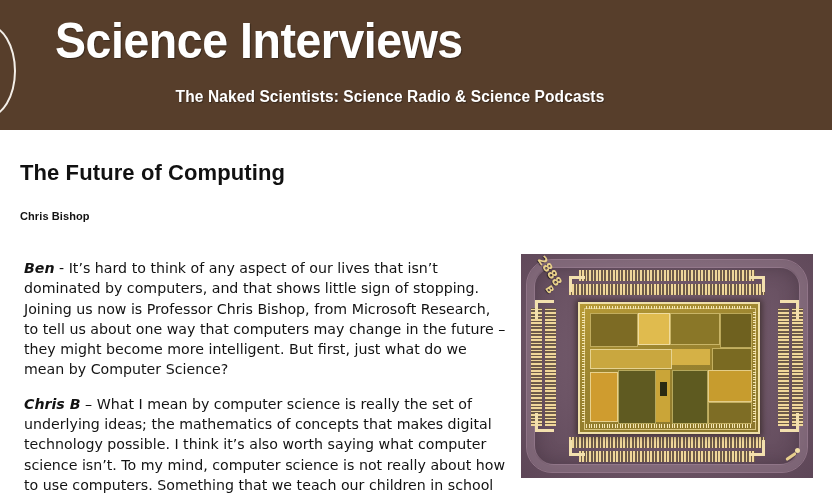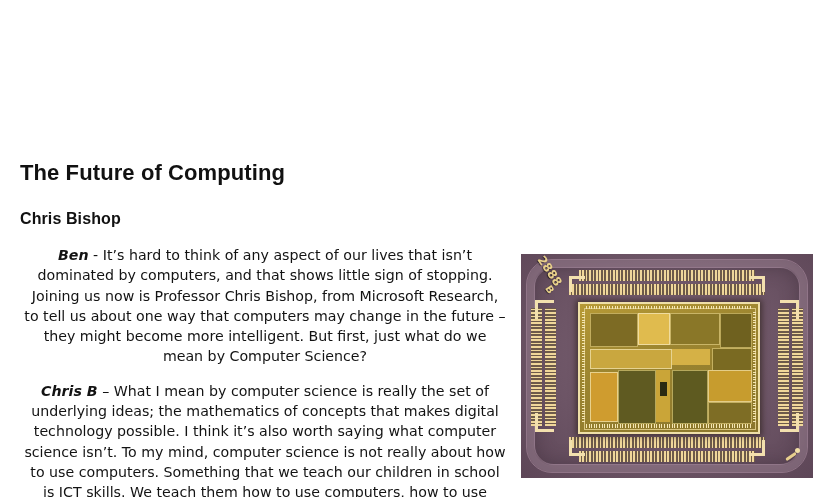--- a/index.html
+++ b/index.html
@@ -50,30 +50,30 @@
   .article{position:absolute;left:0;top:130px;width:832px;height:367px;}
   .article-title{
     position:absolute;left:20px;top:30px;
     font-family:"Liberation Sans","DejaVu Sans",sans-serif;
     font-weight:bold;font-size:22px;color:#111;
     letter-spacing:0.1px;white-space:nowrap;text-align:center;
   }
   .article-byline{
     position:absolute;left:20px;top:80px;
     font-family:"Liberation Sans","DejaVu Sans",sans-serif;
-    font-weight:bold;font-size:16px;color:#111;
+    font-weight:bold;font-size:11px;color:#111;
     letter-spacing:0.1px;white-space:nowrap;
   }
 
   .body-col{
     position:absolute;left:24px;top:115px;width:482px;
     font-family:"DejaVu Sans",sans-serif;
     font-size:14.2px;line-height:20.3px;color:#131313;
   }
-  .para{margin:0 0 14px 0;text-align:center;}
+  .para{margin:13px 0 14px 0;text-align:left;}
   .speaker{font-weight:bold;font-style:italic;}
 
   
   .chip-photo{
     position:absolute;left:521px;top:254px;width:292px;height:224px;
     background:#6b5668;
     overflow:hidden;
   }
   .chip-sub{
     position:absolute;left:0;top:0;right:0;bottom:0;
@@ -153,20 +153,25 @@
   .stray-dot{
     position:absolute;right:13px;bottom:25px;width:5px;height:5px;
     background:#f2dfa6;border-radius:50%;
   }
 </style>
 </head>
 <body>
 
 <div class="page">
 
+  <div class="masthead">
+    <div class="logo-arc"></div>
+    <div class="site-title">Science Interviews</div>
+    <div class="site-tagline">The Naked Scientists: Science Radio &amp; Science Podcasts</div>
+  </div>
 
   <div class="article">
 
     <div class="article-title">The Future of Computing</div>
 
     <div class="article-byline">Chris Bishop</div>
 
     <div class="body-col">
 
       <p class="para">

